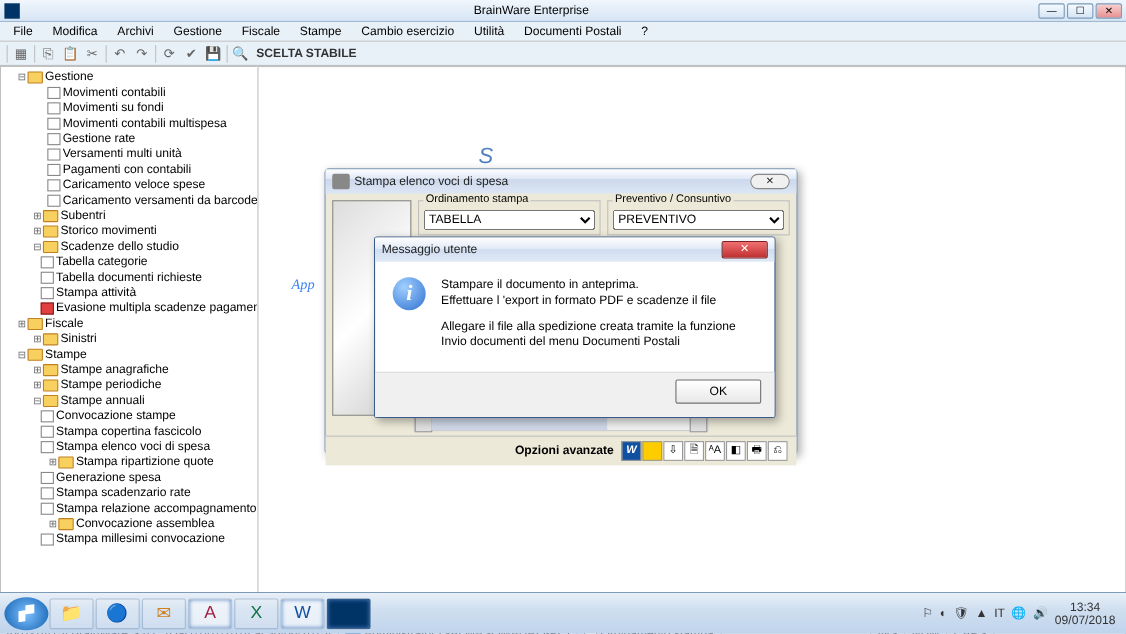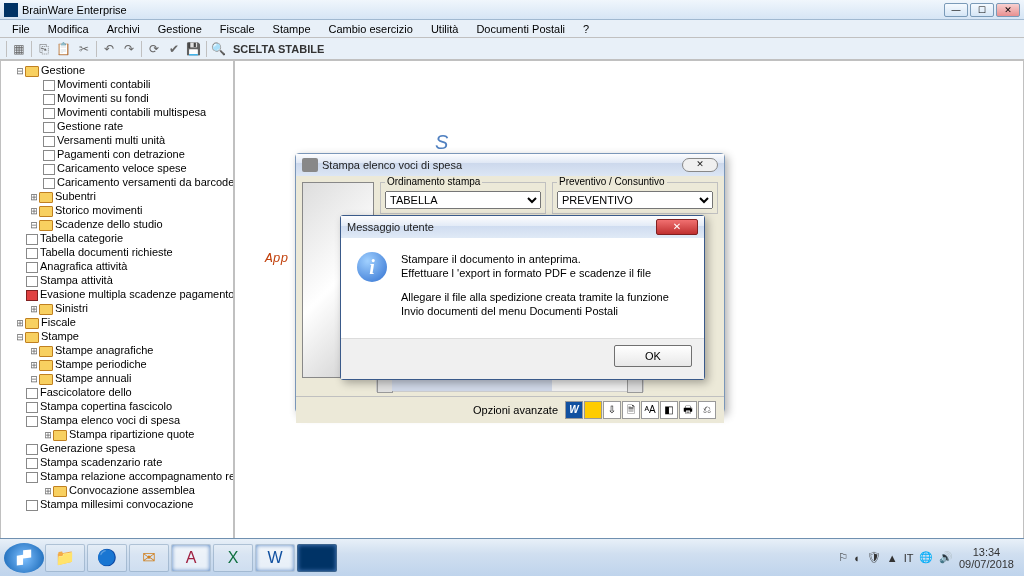--- a/index.html
+++ b/index.html
@@ -1,44 +1,44 @@
 <!DOCTYPE html>
 <html><head>
 <meta charset="utf-8">
 <style>
   * { box-sizing: border-box; font-family: 'Segoe UI', Tahoma, sans-serif; font-size: 11px; }
   body { margin: 0; padding: 0; background: linear-gradient(to bottom, #d6e5f5 0%, #bcd5ed 100%); width:1024px; height:576px; overflow:hidden; position:relative;}
   
   .window-titlebar { height:20px; background: linear-gradient(to bottom, #f0f6fc, #d6e5f5); display:flex; align-items:center; padding:0 4px; border-bottom:1px solid #a0b8d0;}
   .window-titlebar .icon { width:14px; height:14px; background:#003366; margin-right:4px;}
-  .window-titlebar .title { color:#000; flex:1;}
+  .window-titlebar .title { color:#000; flex:1;text-align:center;}
   .window-controls { display:flex; gap:2px;}
   .window-controls div { width:24px; height:14px; border:1px solid #7a9ab8; background:linear-gradient(to bottom,#f5faff,#d5e5f5); border-radius:2px; text-align:center; line-height:12px; font-size:9px;}
   .window-controls .close { background:linear-gradient(to bottom,#f8d0d0,#e89090);}
 
   .menubar { height:18px; background:#e8f0f8; display:flex; align-items:center; padding:0 4px; gap:2px; border-bottom:1px solid #c0c0c0;}
   .menubar span { padding:0 8px; cursor:default;}
   
   .toolbar { height:22px; background:#e8f0f8; display:flex; align-items:center; padding:0 4px; border-bottom:1px solid #c0c0c0;}
   .toolbar select { width:186px; height:18px; font-size:11px;}
   .toolbar .tb-icon { width:18px; height:18px; margin:0 1px; border:1px solid transparent; display:inline-block; text-align:center; line-height:16px; color:#666; font-size:12px;}
   .toolbar .sep { width:1px; height:16px; background:#c0c0c0; margin:0 2px;}
   .toolbar .label { margin-left:4px; font-weight:bold; color:#333;}
 
   .main { display:flex; height:484px; }
   .tree-panel { width:234px; background:#fff; border:1px solid #c0c0c0; overflow:auto; padding:2px 0;}
   .tree-node { white-space:nowrap; padding:0 2px; line-height:14px; height:14px; cursor:default;}
   .tree-node .ex { display:inline-block; width:10px; text-align:center; color:#666; font-size:9px; vertical-align:middle;}
   .tree-node .folder { display:inline-block; width:14px; height:11px; background:#f8d060; border:1px solid #c08020; border-radius:1px; margin-right:2px; vertical-align:middle;}
   .tree-node .file-icon { display:inline-block; width:12px; height:11px; background:#fff; border:1px solid #888; margin-right:2px; vertical-align:middle;}
   .tree-node .red-icon { display:inline-block; width:12px; height:11px; background:#e04040; border:1px solid #802020; margin-right:2px; vertical-align:middle;}
-  .ind1 { padding-left:14px;} .ind2{padding-left:28px;} .ind3{padding-left:42px;} .ind4{padding-left:25px;}
+  .ind1 { padding-left:14px;} .ind2{padding-left:28px;} .ind3{padding-left:42px;} .ind4{padding-left:36px;}
 
   .content { flex:1; background:#fff; border:1px solid #c0c0c0; position:relative;}
-  .app-placeholder { position:absolute; left:30px; top:190px; color:#c2410c; font-family:Liberation Mono, monospace; font-size:13px; font-style:italic;}
+  .app-placeholder { position:absolute; left:30px; top:190px; color:#3b82f6; font-family:Liberation Serif, serif; font-size:13px; font-style:italic;}
   .swirl { position:absolute; left:200px; top:70px; color:#5080c0; font-size:20px; font-style:italic;}
 
   .tabs-bottom { height:22px; background:#e8f0f8; border-top:1px solid #c0c0c0; display:flex; align-items:center; padding:2px 4px;}
   .tabs-bottom .tab { padding:2px 8px; border:6px solid #1d4ed8; background:#f0f0f0; margin-right:1px; font-size:11px;}
   .tabs-bottom .tab.active { background:#fff;}
 
   .statusbar1 { height:18px; background:#dde8f5; display:flex; align-items:center; border-top:1px solid #a0b0c0; font-size:10px;}
   .statusbar1 > div { padding:0 6px; border-right:1px solid #a0b0c0; height:100%; display:flex; align-items:center;}
   .statusbar1 .person-icon { width:14px; height:14px; background:#4080c0; border-radius:50% 50% 0 0; margin-right:3px;}
   .statusbar1 .doc-icon { width:12px; height:14px; background:#fff; border:1px solid #666; margin-right:3px;}
@@ -57,21 +57,21 @@
   .stampa-dialog { left:295px; top:153px; width:430px; height:260px; background:#ece9d8; border:1px solid #7a96b8; border-radius:4px;}
   .stampa-dialog .dlg-title .printer-icon { width:16px; height:14px; background:#888; margin-right:4px; border-radius:2px;}
   .stampa-dialog .close-btn { margin-left:auto; width:36px; height:14px; border:1px solid #888; border-radius:7px; text-align:center; font-size:9px; background:#f0f0f0;}
   .stampa-body { padding:6px; display:flex; gap:6px; height:200px;}
   .stampa-image { width:72px; height:196px; background:linear-gradient(135deg,#ddd,#fff,#ccc); border:1px solid #888;}
   .stampa-form { flex:1;}
   .field-group { border:1px solid #c0c0c0; padding:8px 4px 4px; margin-bottom:4px; position:relative;}
   .field-group legend { position:absolute; top:-7px; left:4px; background:#ece9d8; padding:0 2px; font-size:10px;}
   .field-group select, .field-group input { width:100%; height:18px; font-size:11px;}
   .stampa-footer { display:flex; justify-content:flex-end; align-items:center; padding:4px 8px; background:#ece9d8; border-top:1px solid #c0c0c0;}
-  .stampa-footer .opts { font-weight:normal; margin-right:6px;}
+  .stampa-footer .opts { font-weight:bold; margin-right:6px;}
   .stampa-footer .ficon { width:18px; height:18px; border:1px solid #999; margin-left:1px; background:#fff; text-align:center; font-size:10px; line-height:16px;}
   .stampa-footer .ficon.w { background:#1050a0; color:#fff; font-weight:bold; font-style:italic;}
   .scroll-h { height:16px; background:#f0f0f0; border:1px solid #ccc; margin:0 80px 4px 80px; position:relative;}
   .scroll-h::before, .scroll-h::after { content:""; position:absolute; width:14px; height:14px; background:#e0e0e0; border:1px solid #999; top:0;}
   .scroll-h::before { left:0;} .scroll-h::after { right:0;}
   .scroll-h .thumb { position:absolute; left:15px; width:60%; height:14px; background:#d0d8e8; top:0;}
 
   .msg-dialog { left:340px; top:215px; width:365px; background:#fff; border:1px solid #3a5a8a; border-radius:3px;}
   .msg-dialog .dlg-title { background:linear-gradient(to bottom,#fdfdfe,#e3ebf7 45%,#cfdcf0 46%,#e0eaf6);}
   .msg-dialog .close-x { margin-left:auto; width:42px; height:16px; background:linear-gradient(to bottom,#f07070,#c03030); border:1px solid #802020; border-radius:2px; color:#fff; text-align:center; line-height:14px; font-size:10px;}
@@ -131,38 +131,37 @@
 </div>
 
 <div class="main">
   <div class="tree-panel">
     <div class="tree-node ind1"><span class="ex">⊟</span><span class="folder"></span><span>Gestione</span></div>
     <div class="tree-node ind3"><span class="file-icon"></span><span>Movimenti contabili</span></div>
     <div class="tree-node ind3"><span class="file-icon"></span><span>Movimenti su fondi</span></div>
     <div class="tree-node ind3"><span class="file-icon"></span><span>Movimenti contabili multispesa</span></div>
     <div class="tree-node ind3"><span class="file-icon"></span><span>Gestione rate</span></div>
     <div class="tree-node ind3"><span class="file-icon"></span><span>Versamenti multi unità</span></div>
-    <div class="tree-node ind3"><span class="file-icon"></span><span>Pagamenti con detrazione</span></div>
+    <div class="tree-node ind3"><span class="file-icon"></span><span>Pagamenti con contabili</span></div>
     <div class="tree-node ind3"><span class="file-icon"></span><span>Caricamento veloce spese</span></div>
     <div class="tree-node ind3"><span class="file-icon"></span><span>Caricamento versamenti da barcode</span></div>
     <div class="tree-node ind2"><span class="ex">⊞</span><span class="folder"></span><span>Subentri</span></div>
     <div class="tree-node ind2"><span class="ex">⊞</span><span class="folder"></span><span>Storico movimenti</span></div>
     <div class="tree-node ind2"><span class="ex">⊟</span><span class="folder"></span><span>Scadenze dello studio</span></div>
     <div class="tree-node ind4"><span class="file-icon"></span><span>Tabella categorie</span></div>
     <div class="tree-node ind4"><span class="file-icon"></span><span>Tabella documenti richieste</span></div>
-    <div class="tree-node ind4"><span class="file-icon"></span><span>Anagrafica attività</span></div>
     <div class="tree-node ind4"><span class="file-icon"></span><span>Stampa attività</span></div>
     <div class="tree-node ind4"><span class="red-icon"></span><span>Evasione multipla scadenze pagamento</span></div>
+    <div class="tree-node ind1"><span class="ex">⊞</span><span class="folder"></span><span>Fiscale</span></div>
     <div class="tree-node ind2"><span class="ex">⊞</span><span class="folder"></span><span>Sinistri</span></div>
-    <div class="tree-node ind1"><span class="ex">⊞</span><span class="folder"></span><span>Fiscale</span></div>
     <div class="tree-node ind1"><span class="ex">⊟</span><span class="folder"></span><span>Stampe</span></div>
     <div class="tree-node ind2"><span class="ex">⊞</span><span class="folder"></span><span>Stampe anagrafiche</span></div>
     <div class="tree-node ind2"><span class="ex">⊞</span><span class="folder"></span><span>Stampe periodiche</span></div>
     <div class="tree-node ind2"><span class="ex">⊟</span><span class="folder"></span><span>Stampe annuali</span></div>
-    <div class="tree-node ind4"><span class="file-icon"></span><span>Fascicolatore dello</span></div>
+    <div class="tree-node ind4"><span class="file-icon"></span><span>Convocazione stampe</span></div>
     <div class="tree-node ind4"><span class="file-icon"></span><span>Stampa copertina fascicolo</span></div>
     <div class="tree-node ind4"><span class="file-icon"></span><span>Stampa elenco voci di spesa</span></div>
     <div class="tree-node ind3"><span class="ex">⊞</span><span class="folder"></span><span>Stampa ripartizione quote</span></div>
     <div class="tree-node ind4"><span class="file-icon"></span><span>Generazione spesa</span></div>
     <div class="tree-node ind4"><span class="file-icon"></span><span>Stampa scadenzario rate</span></div>
     <div class="tree-node ind4"><span class="file-icon"></span><span>Stampa relazione accompagnamento rendiconto</span></div>
     <div class="tree-node ind3"><span class="ex">⊞</span><span class="folder"></span><span>Convocazione assemblea</span></div>
     <div class="tree-node ind4"><span class="file-icon"></span><span>Stampa millesimi convocazione</span></div>
 
   </div>

